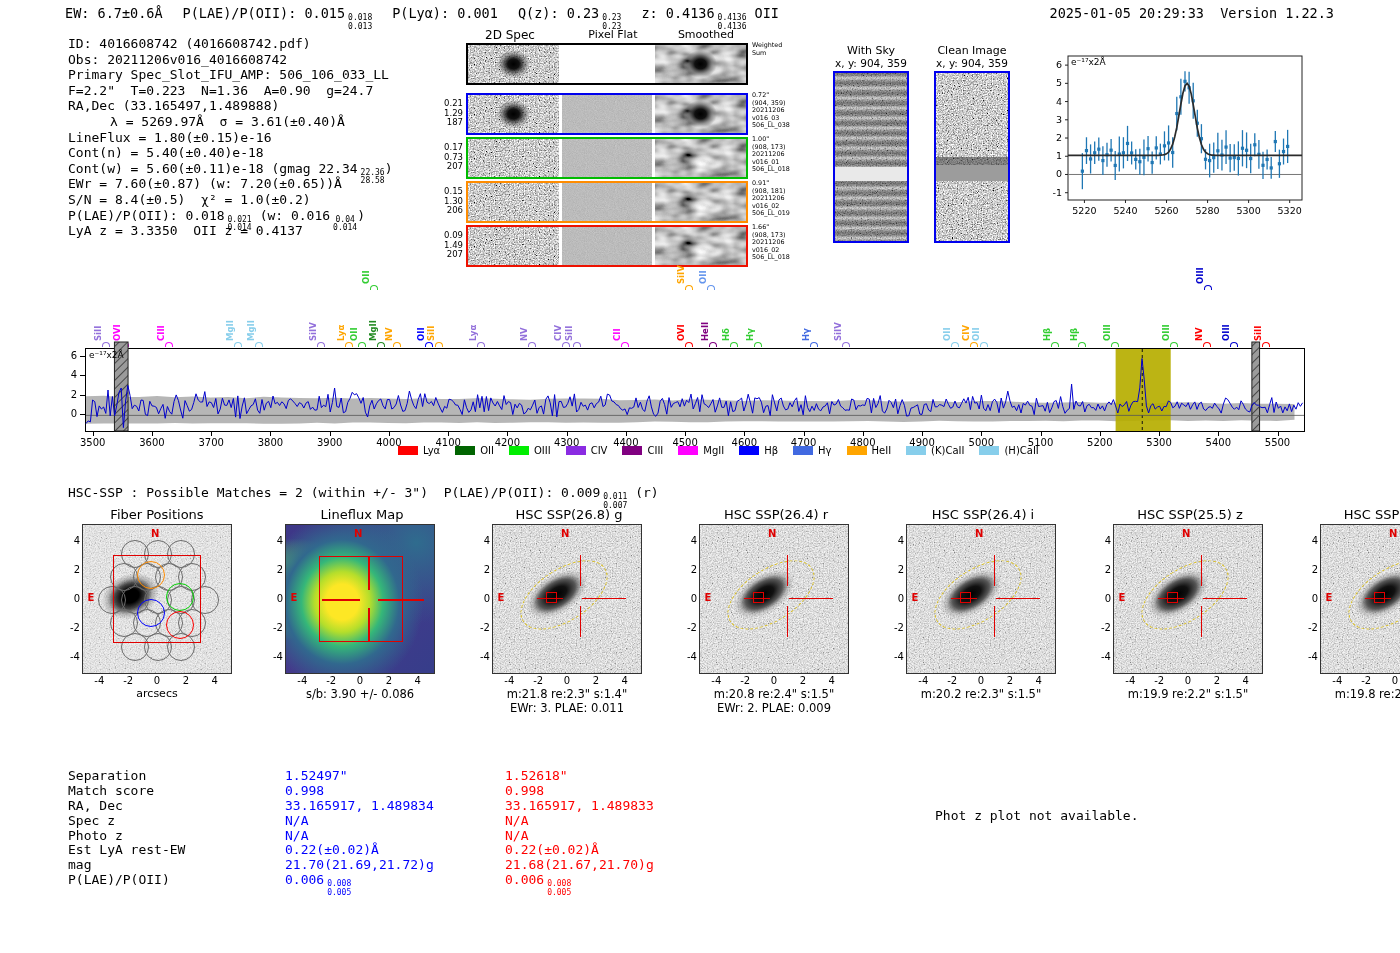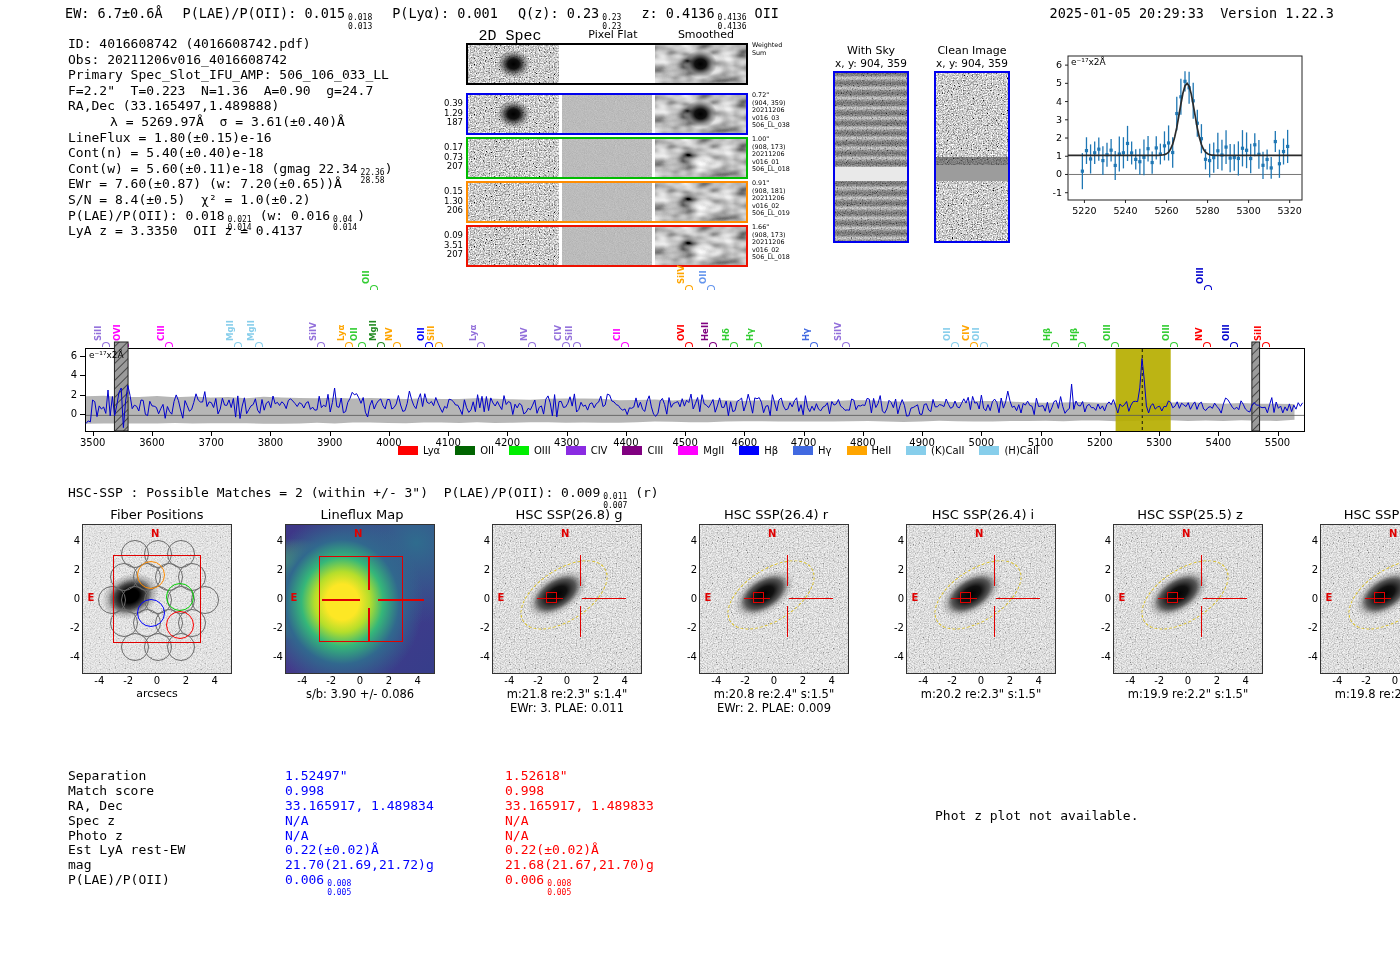--- a/index.html
+++ b/index.html
@@ -80,26 +80,26 @@
     <div class="iline"><span class="seg" style="margin-right: 8px;"><span class="pre">Obs: 20211206v016_4016608742</span></span></div>
     <div class="iline"><span class="seg" style="margin-right: 8px;"><span class="pre">Primary Spec_Slot_IFU_AMP: 506_106_033_LL</span></span></div>
     <div class="iline"><span class="seg" style="margin-right: 8px;"><span class="pre">F=2.2"  T=0.223  N=1.36  A=0.90  g=24.7</span></span></div>
     <div class="iline"><span class="seg" style="margin-right: 8px;"><span class="pre">RA,Dec (33.165497,1.489888)</span></span></div>
     <div class="iline"><span class="seg" style="margin-right: 8px; margin-left: 42px;"><span class="pre">λ = 5269.97Å  σ = 3.61(±0.40)Å</span></span></div>
     <div class="iline"><span class="seg" style="margin-right: 8px;"><span class="pre">LineFlux = 1.80(±0.15)e-16</span></span></div>
     <div class="iline"><span class="seg" style="margin-right: 8px;"><span class="pre">Cont(n) = 5.40(±0.40)e-18</span></span></div>
     <div class="iline"><span class="seg" style="margin-right: 8px;"><span class="pre">Cont(w) = 5.60(±0.11)e-18 (gmag 22.34</span><span class="stack"><span>22.36</span><span>28.58</span></span><span class="pre">)</span></span></div>
     <div class="iline"><span class="seg" style="margin-right: 8px;"><span class="pre">EWr = 7.60(±0.87) (w: 7.20(±0.65))Å</span></span></div>
     <div class="iline"><span class="seg" style="margin-right: 8px;"><span class="pre">S/N = 8.4(±0.5)  χ² = 1.0(±0.2)</span></span></div>
-    <div class="iline"><span class="seg" style="margin-right: 8px;"><span class="pre">P(LAE)/P(OII): 0.018</span><span class="stack"><span>0.021</span><span>0.014</span></span></span><span class="seg" style="margin-right: 8px;"><span class="pre">(w: 0.016</span><span class="stack"><span>0.04</span><span>0.014</span></span><span class="pre">)</span></span></div>
+    <div class="iline"><span class="seg" style="margin-right: 8px;"><span class="pre">P(LAE)/P(OII): 0.018</span><span class="stack"><span>0.021</span><span>0.014</span></span></span><span class="seg" style="margin-right: 8px; text-align: center;"><span class="pre">(w: 0.016</span><span class="stack"><span>0.04</span><span>0.014</span></span><span class="pre">)</span></span></div>
     <div class="iline"><span class="seg" style="margin-right: 8px;"><span class="pre">LyA z = 3.3350  OII z = 0.4137</span></span></div>
   </div>
 
 <div id="spec2d" class="abs" style="left:443px; top:28px; width:360px; height:252px;">
-  <span class="abs panel-title" style="left:2px; width:130px; top:0; font-size:15px;font-family:Liberation Mono, monospace;">2D Spec</span>
+  <span class="abs panel-title" style="left:2px; width:130px; top:0; font-size:12px;">2D Spec</span>
   <span class="abs panel-title" style="left:105px; width:130px; top:0; font-size:11px;">Pixel Flat</span>
   <span class="abs panel-title" style="left:198px; width:130px; top:0; font-size:11px;">Smoothed</span>
 <div class="abs" style="left: 23px; top: 15px; width: 282px; height: 42px; border: 2px solid rgb(0, 0, 0); display: flex; background: rgb(255, 255, 255); gap: 3px;">
       <div class="cellbox" style="flex: 1 1 0%;">
         <svg class="fillsvg">
           <rect width="100%" height="100%" filter="url(#fGrain)"></rect>
         </svg>
         <div class="blob" style="left: 32%; top: 12%; width: 36%; height: 76%; background: radial-gradient(closest-side, rgb(0, 0, 0) 0%, rgb(17, 17, 17) 35%, rgba(90, 90, 90, 0.6) 70%, rgba(120, 120, 120, 0) 100%);"></div>
       </div>
       <div class="cellbox" style="flex: 1 1 0%; background: rgb(255, 255, 255);"></div>
@@ -108,21 +108,21 @@
           <rect width="100%" height="100%" filter="url(#fSmooth)"></rect>
         </svg>
         <div class="blob" style="left: 32%; top: 12%; width: 36%; height: 76%; background: radial-gradient(closest-side, rgb(0, 0, 0) 0%, rgb(17, 17, 17) 35%, rgba(90, 90, 90, 0.6) 70%, rgba(120, 120, 120, 0) 100%);"></div>
       </div>
     </div>
     <div class="r-label abs" style="left: 309px; top: 14px; width: 50px;">
       <div>Weighted</div>
       <div>Sum</div>
     </div>
     <div class="l-label abs" style="left: 0px; top: 71px; width: 20px;">
-      <div>0.39</div>
+      <div>0.21</div>
       <div>1.29</div>
       <div>187</div>
     </div>
     <div class="abs" style="left: 23px; top: 65px; width: 282px; height: 42px; border: 2px solid rgb(0, 0, 238); display: flex; background: rgb(255, 255, 255); gap: 3px;">
       <div class="cellbox" style="flex: 1 1 0%;">
         <svg class="fillsvg">
           <rect width="100%" height="100%" filter="url(#fGrain)"></rect>
         </svg>
         <div class="blob" style="left: 32%; top: 12%; width: 36%; height: 76%; background: radial-gradient(closest-side, rgb(0, 0, 0) 0%, rgb(17, 17, 17) 35%, rgba(90, 90, 90, 0.6) 70%, rgba(120, 120, 120, 0) 100%);"></div>
       </div>
@@ -198,21 +198,21 @@
     </div>
     <div class="r-label abs" style="left: 309px; top: 152px; width: 50px;">
       <div>0.91"</div>
       <div>(908, 181)</div>
       <div>20211206</div>
       <div>v016_02</div>
       <div>506_LL_019</div>
     </div>
     <div class="l-label abs" style="left: 0px; top: 203px; width: 20px;">
       <div>0.09</div>
-      <div>3.51</div>
+      <div>1.49</div>
       <div>207</div>
     </div>
     <div class="abs" style="left: 23px; top: 197px; width: 282px; height: 42px; border: 2px solid rgb(238, 17, 0); display: flex; background: rgb(255, 255, 255); gap: 3px;">
       <div class="cellbox" style="flex: 1 1 0%;">
         <svg class="fillsvg">
           <rect width="100%" height="100%" filter="url(#fGrain)"></rect>
         </svg>
       </div>
       <div class="cellbox" style="flex: 1 1 0%; background: rgb(159, 159, 159);">
         <svg class="fillsvg" style="opacity: 0.55;">

